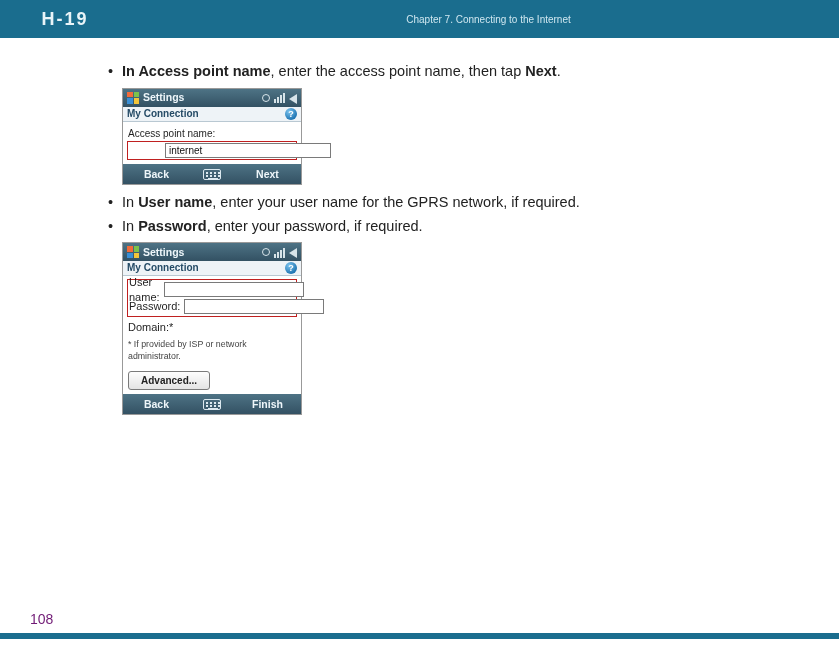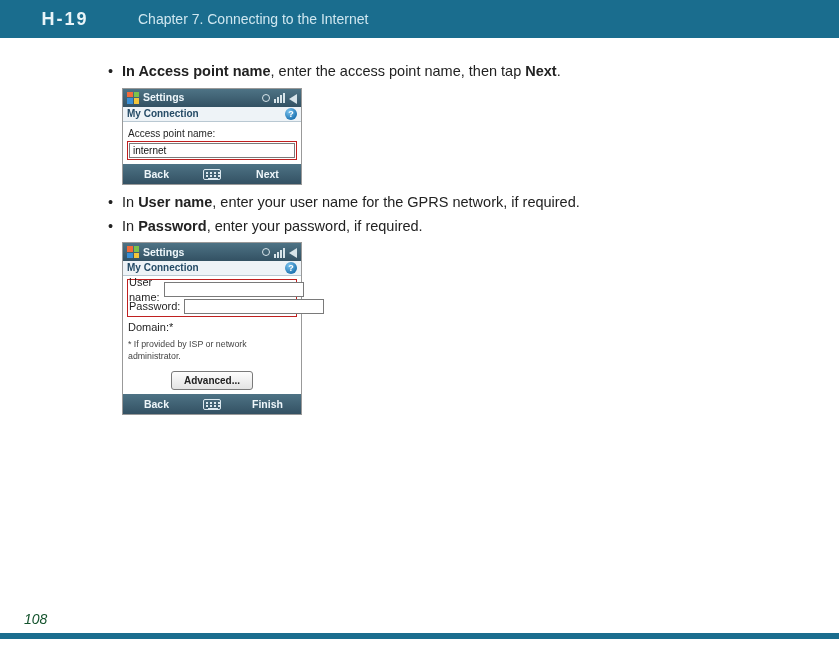--- a/index.html
+++ b/index.html
@@ -44,24 +44,25 @@
     display: flex;
     align-items: center;
     justify-content: center;
     font-weight: 700;
     letter-spacing: 2px;
     font-size: 18px;
     color: #e9f4f8;
   }
   .hdr-title {
     flex: 1;
-    font-size: 14px;
+    font-size: 10px;
     color: #cfe7f0;
     padding-left: 8px;
     font-weight: 400;
+    text-align: center;
   }
 
   
   .body {
     padding: 24px 30px 0 108px;
     font-size: 14.5px;
     line-height: 1.35;
     color: #222;
   }
   .bullet-line {
@@ -177,20 +178,21 @@
   .fld-input {
     display: block;
     width: 100%;
     height: 15px;
     border: 1px solid #7a7a7a;
     font: inherit;
     font-size: 10px;
     padding: 0 3px;
     background: #fff;
     color: #111;
+    margin-left: 36px;
   }
   .redbox {
     border: 1.5px solid var(--hilite);
     padding: 1px;
     margin: 0 -1px;
   }
 
   
   .row {
     display: flex;
@@ -211,21 +213,20 @@
     font-size: 10px;
     padding: 0 3px;
     background: #fff;
   }
   .footnote {
     font-size: 8.8px;
     color: #444;
     margin-top: 3px;
   }
   .adv-btn-wrap {
-    text-align: center;
     margin-top: 8px;
   }
   .adv-btn {
     display: inline-block;
     padding: 2px 12px;
     border: 1px solid #7a7a7a;
     border-radius: 3px;
     background: linear-gradient(#fdfdfd, #e4e4e4);
     font-size: 10px;
     font-weight: 600;
@@ -253,25 +254,24 @@
     border-radius: 2px;
     background:
       repeating-linear-gradient(90deg, #dbe8ef 0 2px, transparent 2px 4px) 2px 2px/14px 2px no-repeat,
       repeating-linear-gradient(90deg, #dbe8ef 0 2px, transparent 2px 4px) 2px 5px/14px 2px no-repeat,
       linear-gradient(#dbe8ef,#dbe8ef) 4px 8px/10px 2px no-repeat;
   }
 
   
   .pg-num {
     position: absolute;
-    left: 24px;
+    left: 30px;
     bottom: 22px;
     font-size: 14px;
-    color: #14532d;
-    font-style: italic;
+    color: #701a75;
   }
   .footrule {
     position: absolute;
     left: 0; right: 0;
     bottom: 10px;
     height: 6px;
     background: var(--footer-blue);
   }
 
   

